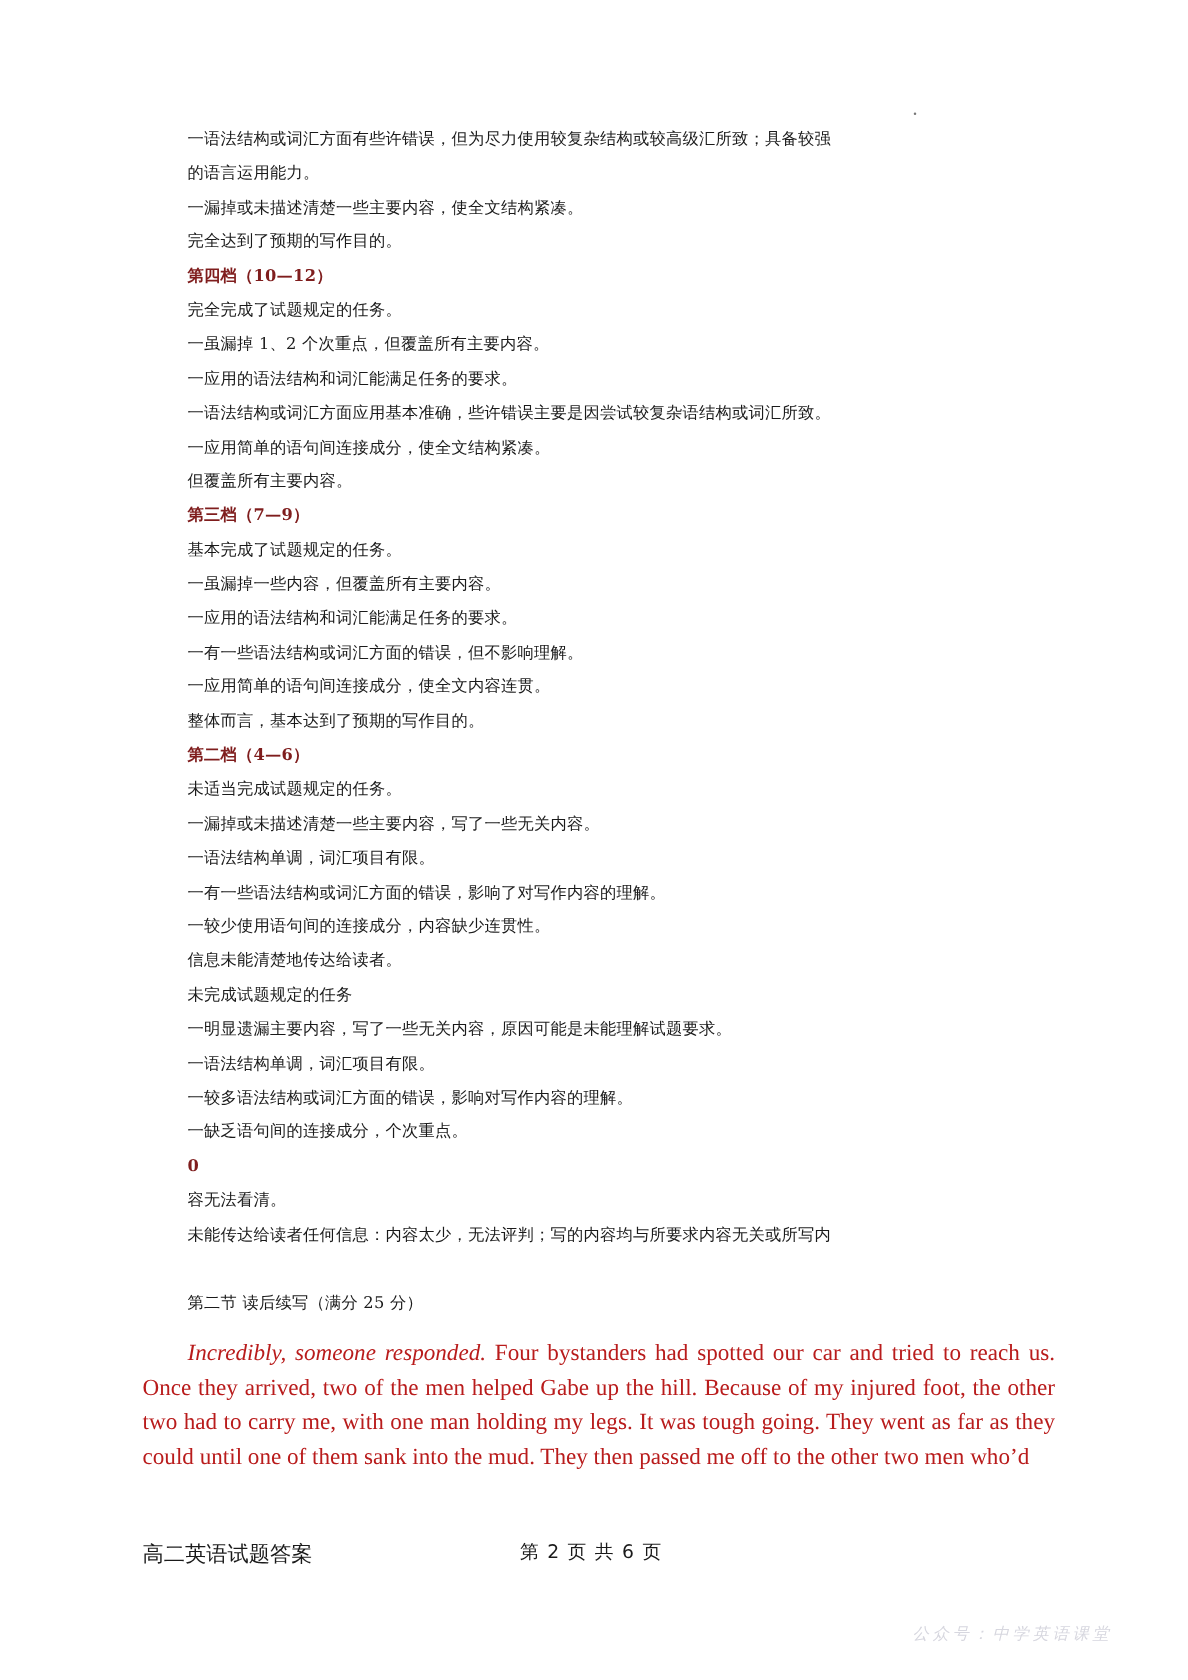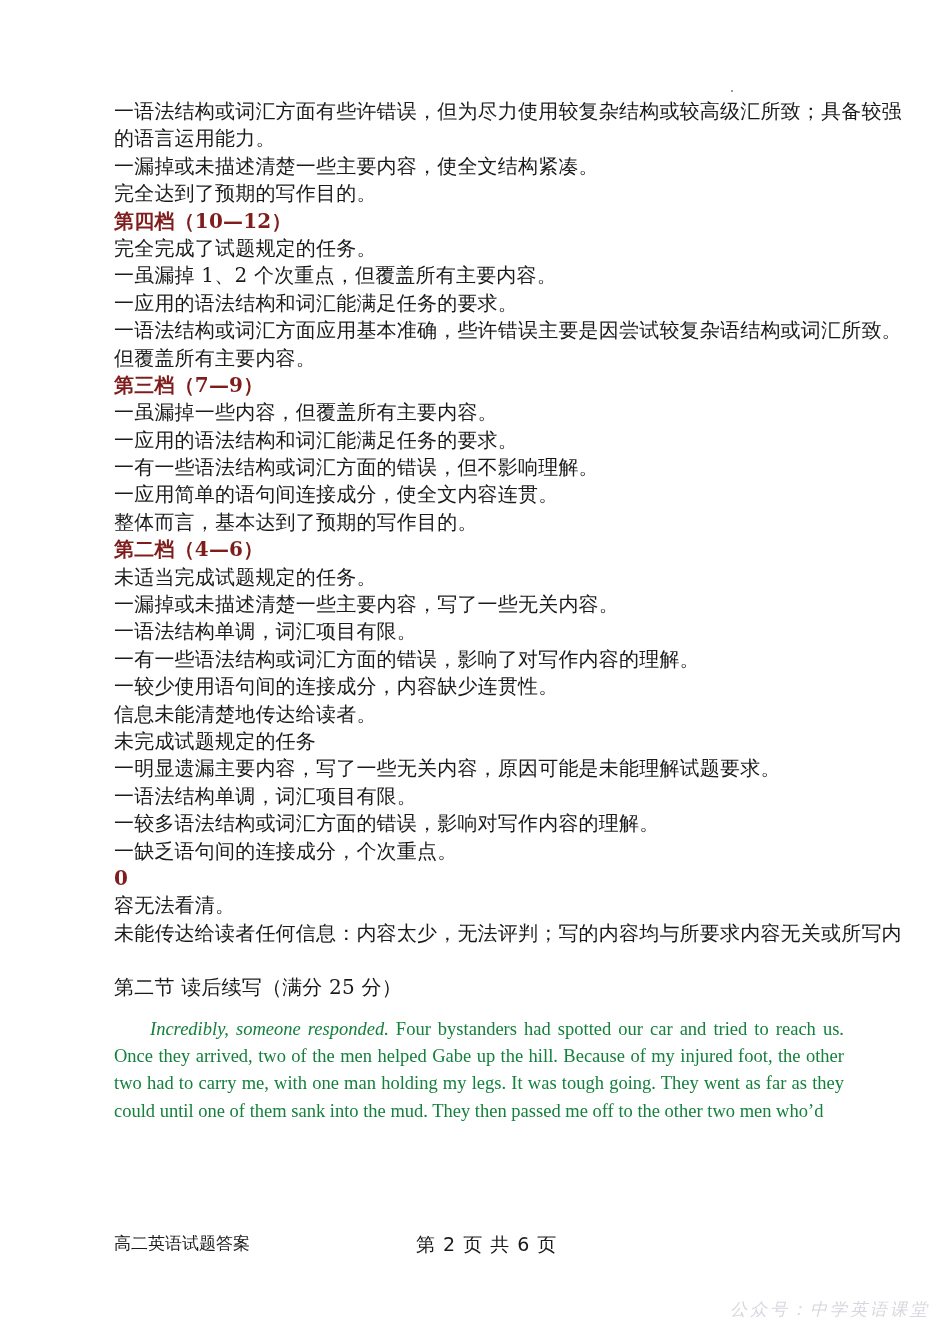--- a/index.html
+++ b/index.html
@@ -1,28 +1,28 @@
 <!DOCTYPE html>
 <html><head>
   <meta charset="utf-8">
   <style>
     html, body { margin: 0; padding: 0; background: #ffffff; }
     body { width: 950px; height: 1344px; position: relative; overflow: hidden;
            font-family: "DejaVu Serif", "Liberation Serif", serif; color: #1a1a1a; }
     .page { position: absolute; left: 114px; top: 98px; width: 730px; }
-    .line { font-size: 20px; line-height: 27.4px; height: 27.4px; white-space: nowrap; letter-spacing: 0.2px; }
+    .line { font-size: 13px; line-height: 27.4px; height: 27.4px; white-space: nowrap; letter-spacing: 0.2px; margin-left: 36px; }
     .red { color: #7f1d1d; font-weight: bold; }
     .section-title { margin-top: 27px; }
     .en-para { margin-top: 14px; font-family: "Liberation Serif", serif; font-size: 18.5px;
-               line-height: 27.4px; text-align: justify; text-indent: 36px; color: #15803d; }
+               line-height: 27.4px; text-align: justify; text-indent: 36px; color: #b91c1c; }
     .en-para .ital { font-style: italic; }
     .footer { position: absolute; top: 1232px; left: 114px; width: 730px; height: 26px; font-size: 17px; }
     .footer-left { position: absolute; left: 0; top: 0; }
-    .footer-center { position: absolute; left: 302px; top: 0; font-family: "DejaVu Sans", sans-serif; font-size: 19px; letter-spacing: 1px; }
-    .watermark { position: absolute; left: 730px; top: 1298px; font-size: 17px; color: #d7d7df;
+    .footer-center { position: absolute; left: 302px; top: 0; font-family: "DejaVu Sans", sans-serif; font-size: 15px; letter-spacing: 1px; }
+    .watermark { position: absolute; left: 730px; top: 1298px; font-size: 13px; color: #d7d7df;
                  font-style: italic; letter-spacing: 3px; font-family: "DejaVu Serif", serif; }
     .dot { position: absolute; left: 731px; top: 90px; width: 2px; height: 2px; background: #777; border-radius: 1px; }
   </style>
 </head>
 <body>
 
 <div class="dot"></div>
 
 <div class="page">
   <div>
@@ -31,25 +31,27 @@
     <div class="line">一漏掉或未描述清楚一些主要内容，使全文结构紧凑。</div>
     <div class="line">完全达到了预期的写作目的。</div>
   </div>
 
   <div>
     <div class="line red">第四档（10—12）</div>
     <div class="line">完全完成了试题规定的任务。</div>
     <div class="line">一虽漏掉 1、2 个次重点，但覆盖所有主要内容。</div>
     <div class="line">一应用的语法结构和词汇能满足任务的要求。</div>
     <div class="line">一语法结构或词汇方面应用基本准确，些许错误主要是因尝试较复杂语结构或词汇所致。</div>
+    <div class="line">一应用简单的语句间连接成分，使全文结构紧凑。</div>
     <div class="line">但覆盖所有主要内容。</div>
   </div>
 
   <div>
     <div class="line red">第三档（7—9）</div>
+    <div class="line">基本完成了试题规定的任务。</div>
     <div class="line">一虽漏掉一些内容，但覆盖所有主要内容。</div>
     <div class="line">一应用的语法结构和词汇能满足任务的要求。</div>
     <div class="line">一有一些语法结构或词汇方面的错误，但不影响理解。</div>
     <div class="line">一应用简单的语句间连接成分，使全文内容连贯。</div>
     <div class="line">整体而言，基本达到了预期的写作目的。</div>
   </div>
 
   <div>
     <div class="line red">第二档（4—6）</div>
     <div class="line">未适当完成试题规定的任务。</div>

